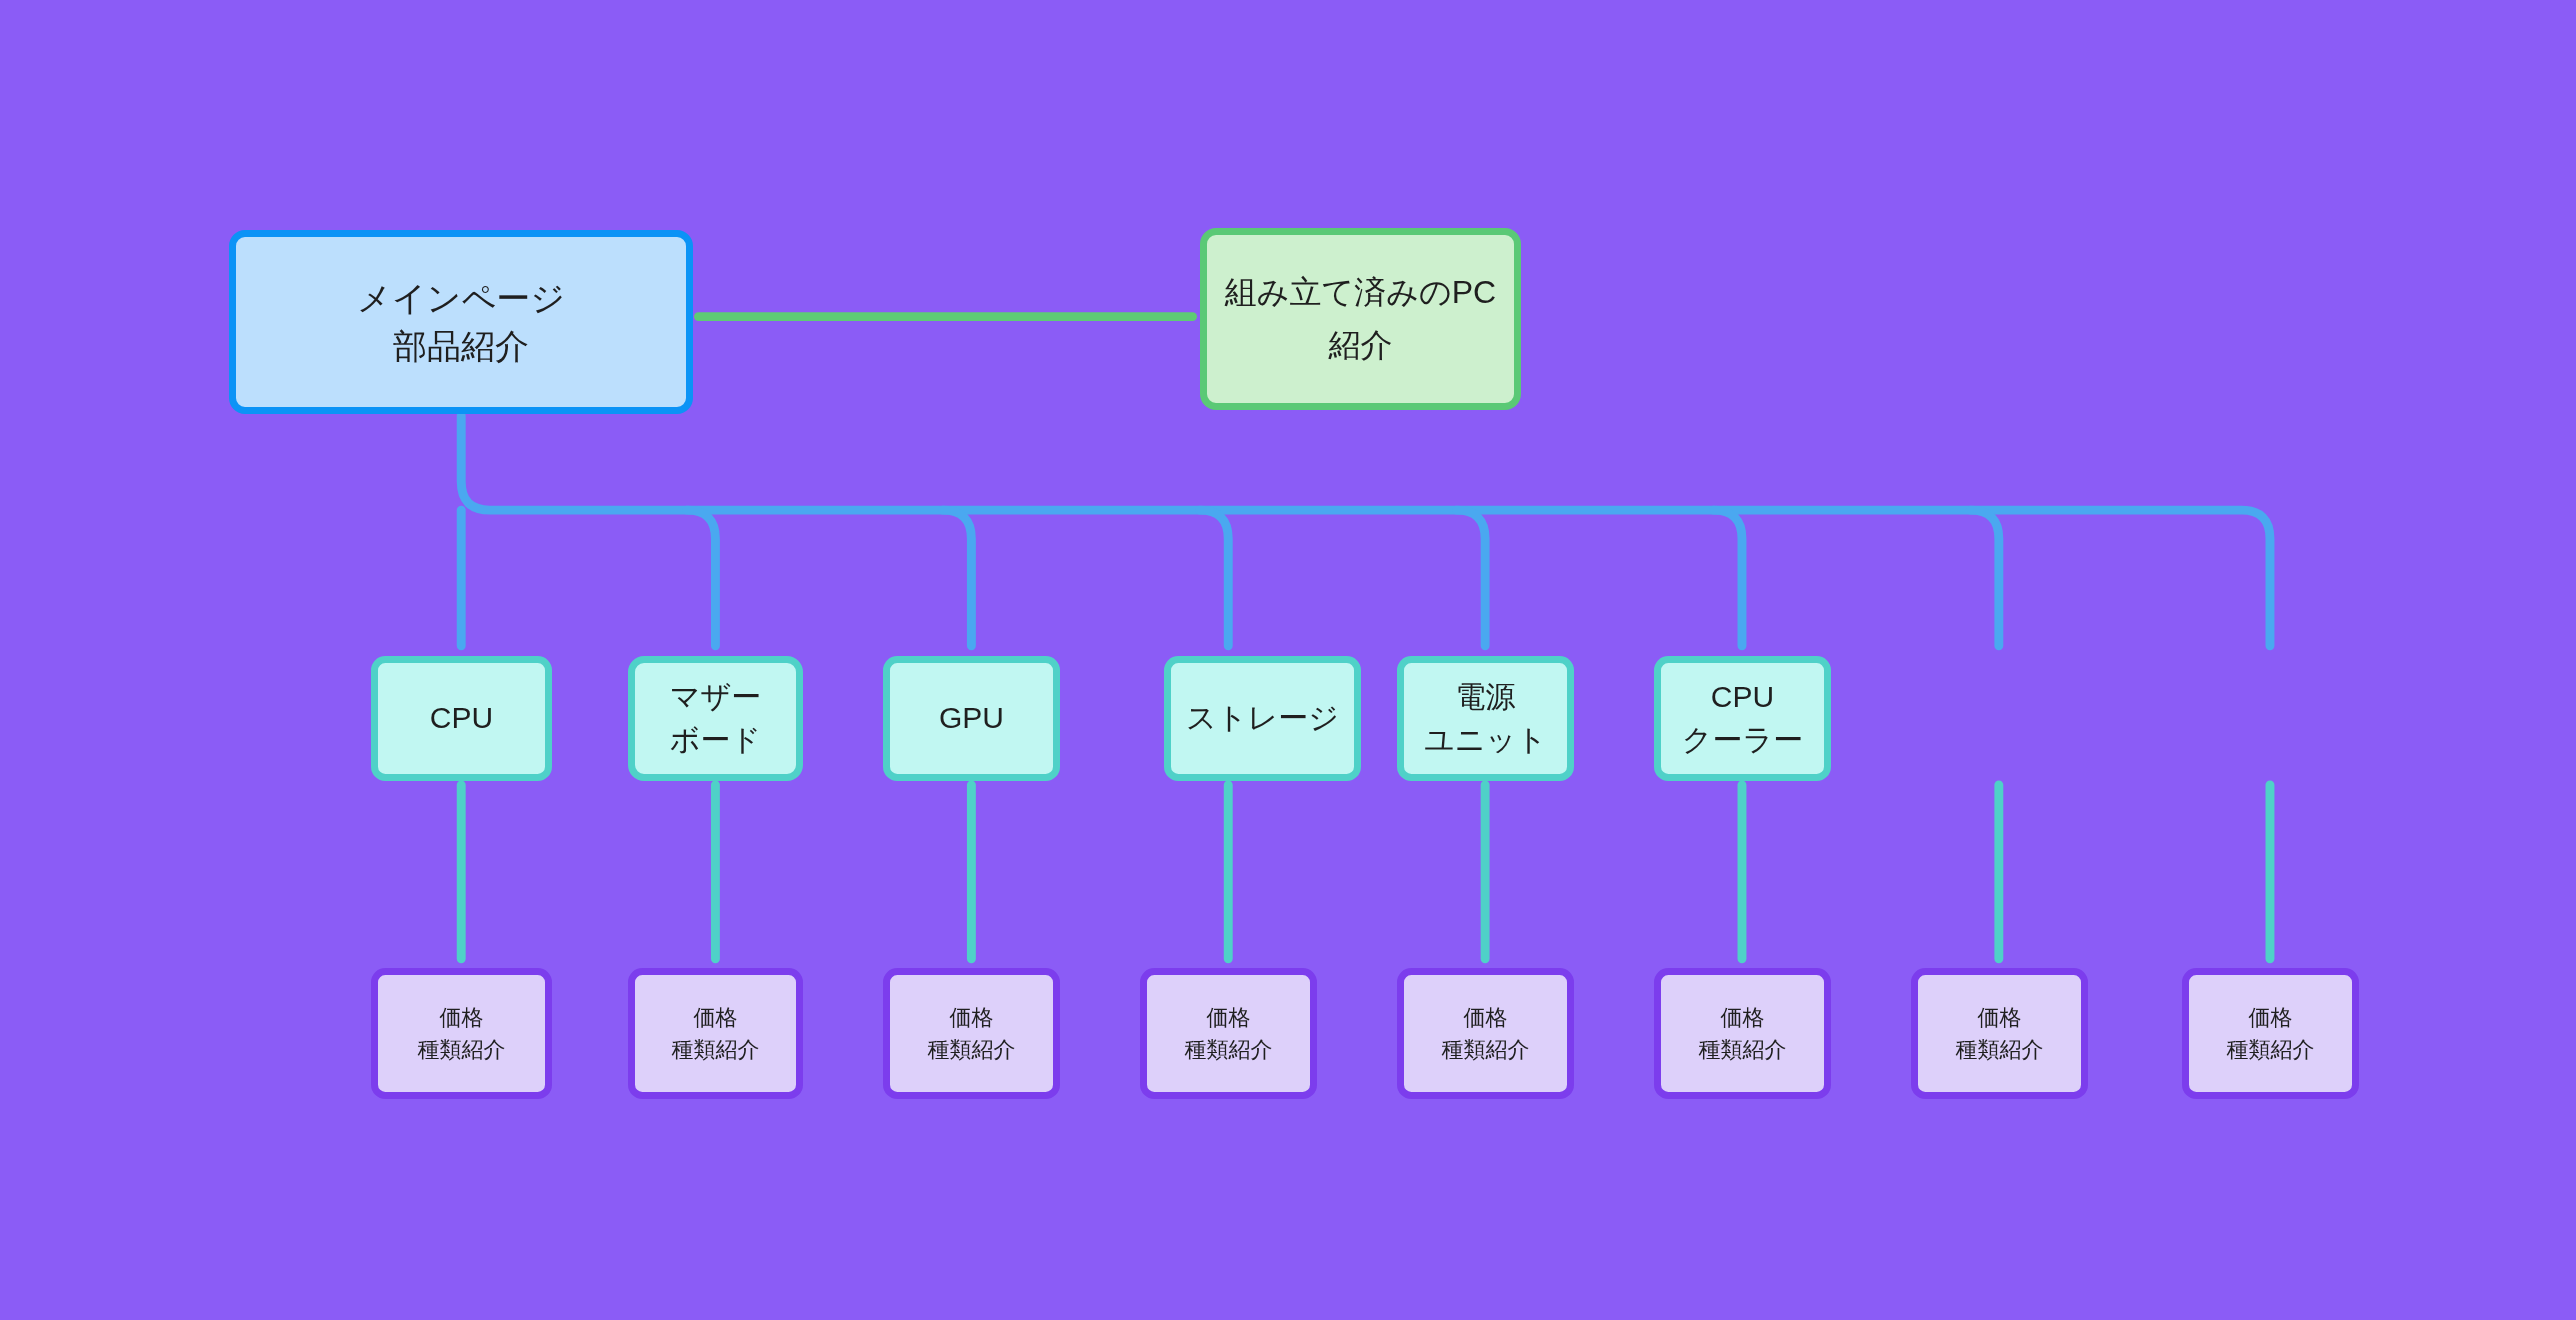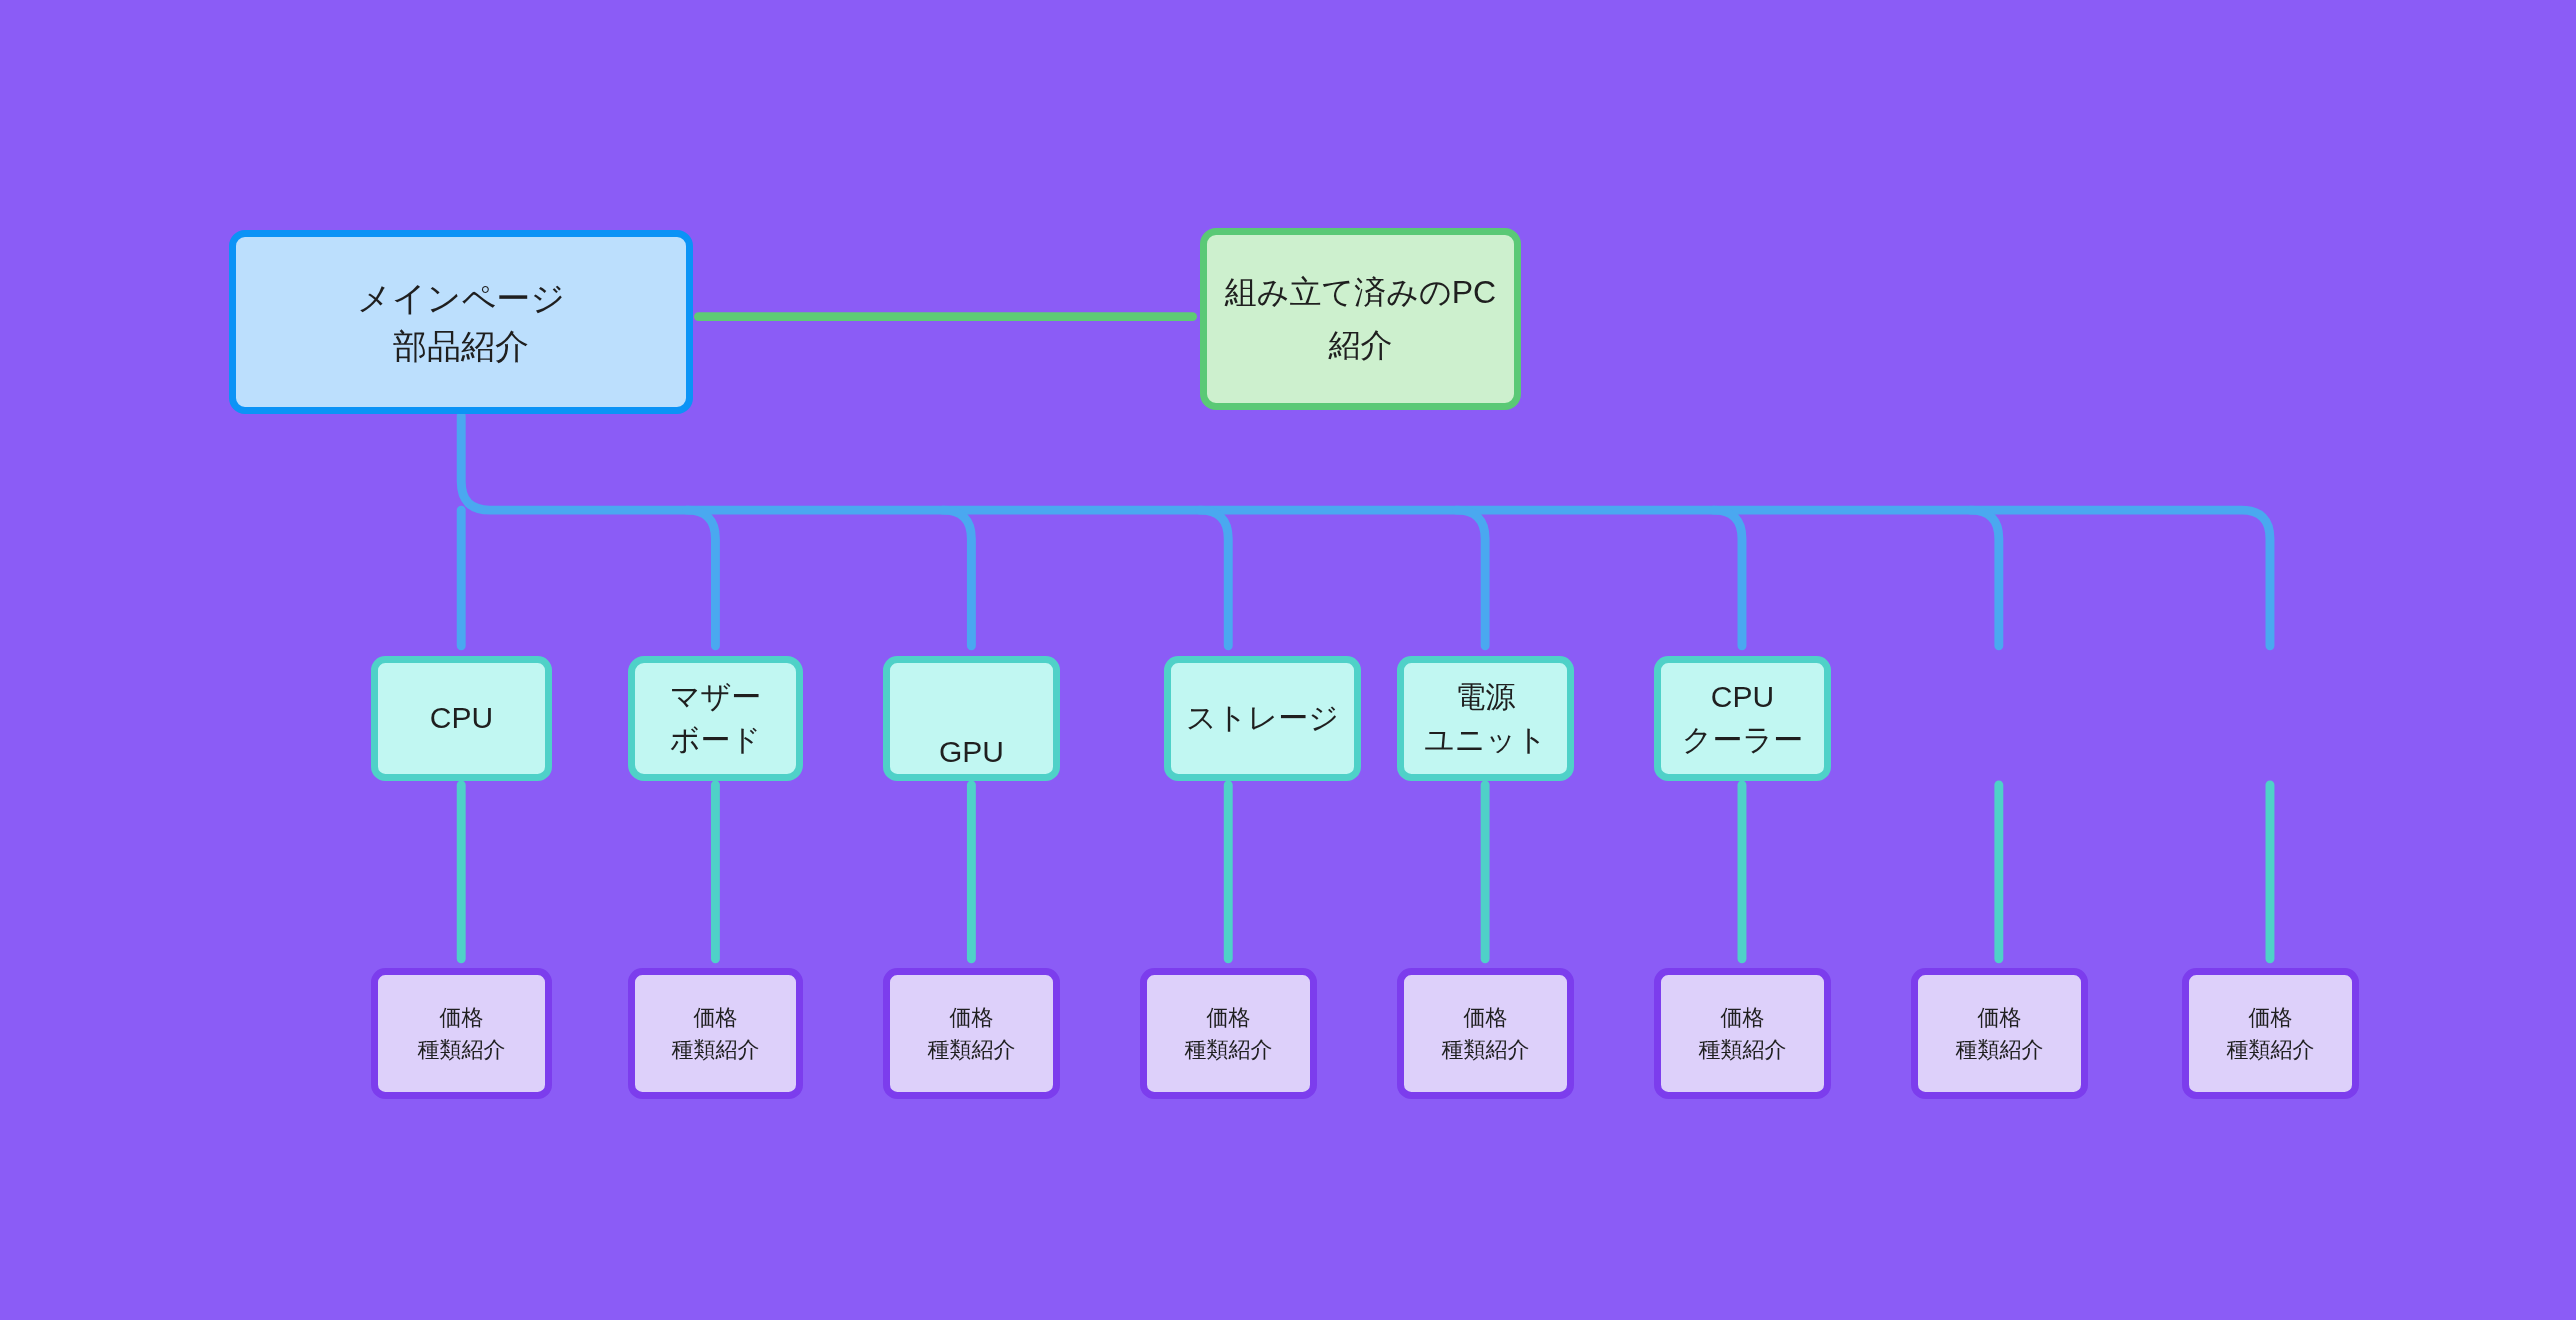--- a/index.html
+++ b/index.html
@@ -117,21 +117,21 @@
   <div class="node node-part" style="left:371px; top:656px; width:181px; height:125px;">
     <span class="line">CPU</span>
 
   </div>
 
   <div class="node node-part" style="left:628px; top:656px; width:175px; height:125px;border-radius:16px;">
     <span class="line">マザー</span>
     <span class="line">ボード</span>
   </div>
 
-  <div class="node node-part" style="left:883px; top:656px; width:177px; height:125px;justify-content:flex-end;">
+  <div class="node node-part" style="left:883px; top:656px; width:177px; height:125px;">
     <span class="line">GPU</span>
 
   </div>
 
   <div class="node node-part" style="left:1164px; top:656px; width:197px; height:125px;">
     <span class="line">ストレージ</span>
 
   </div>
 
   <div class="node node-part" style="left:1397px; top:656px; width:177px; height:125px;">

